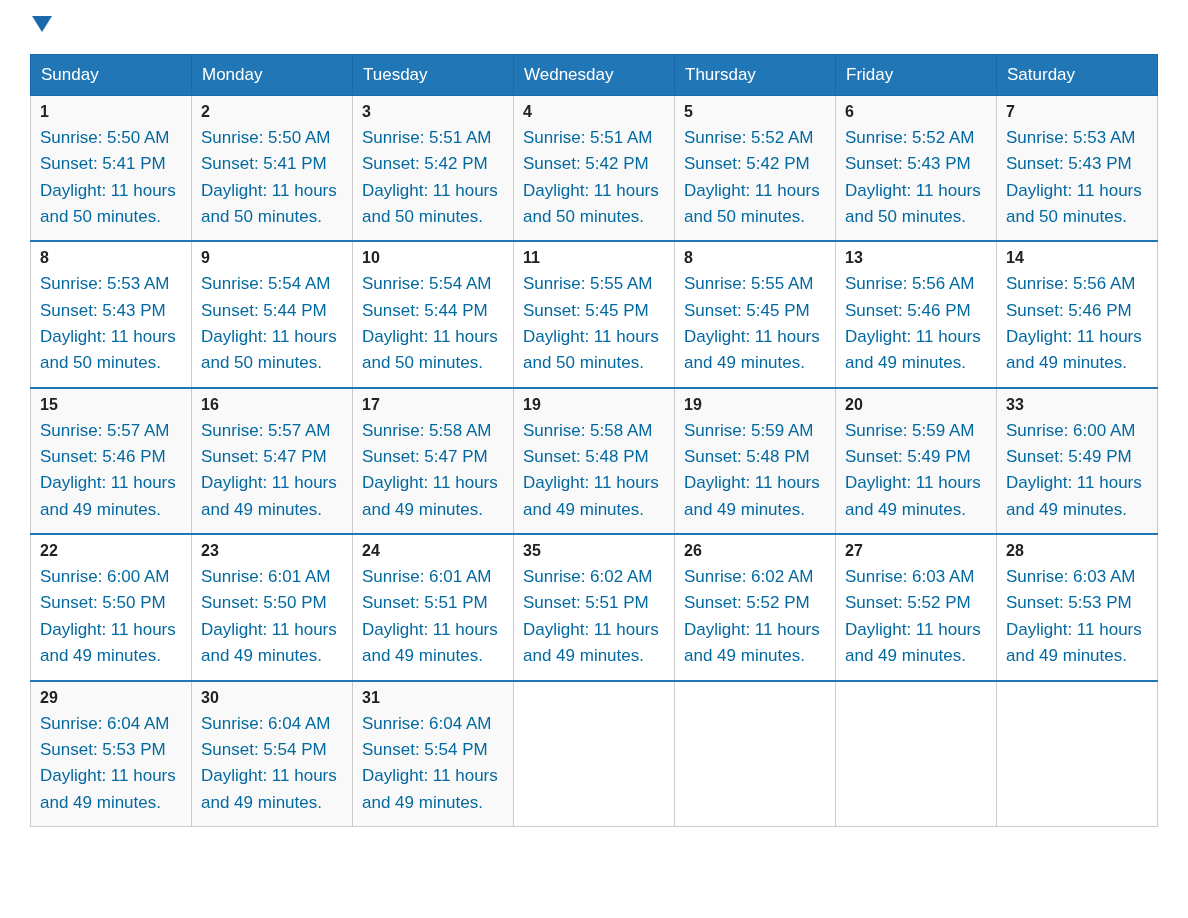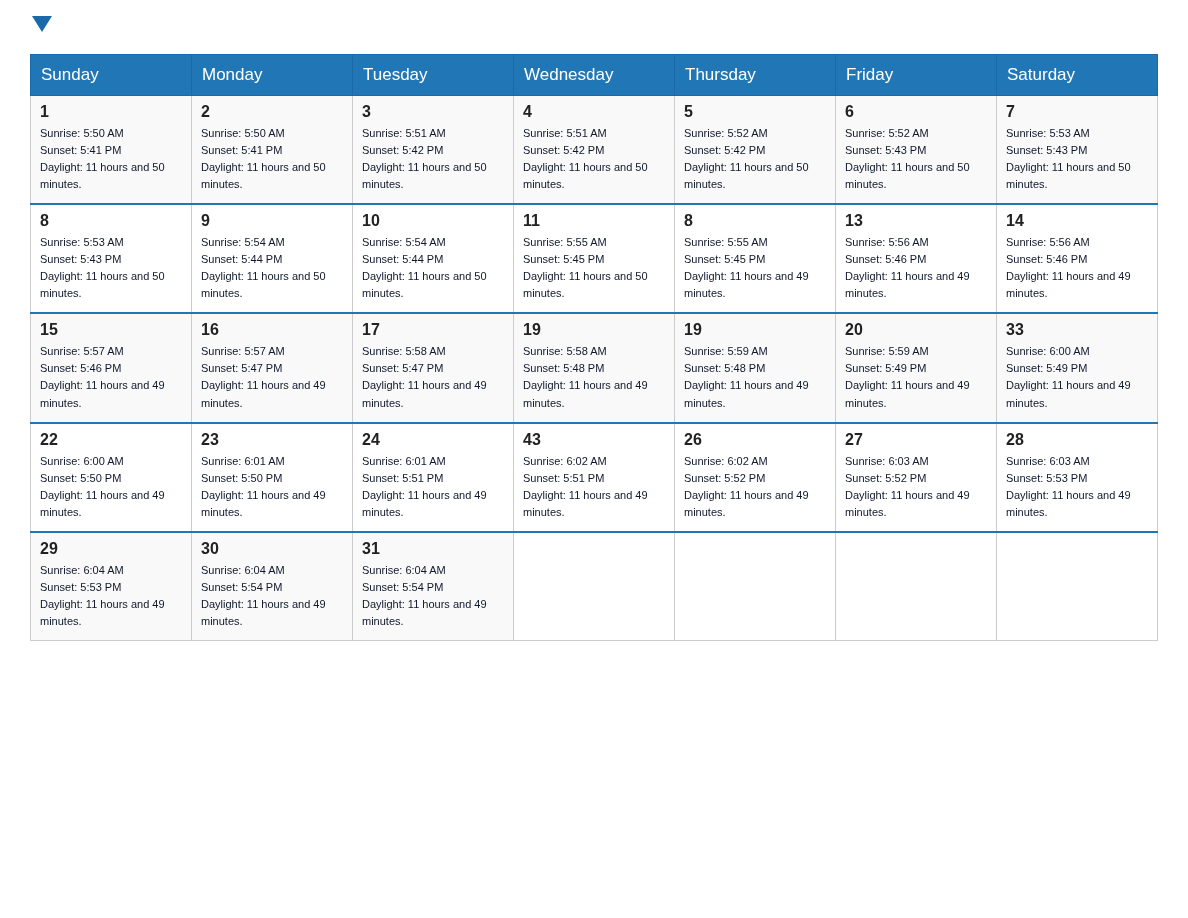--- a/index.html
+++ b/index.html
@@ -95,22 +95,22 @@
       background: #fff;
     }
     .day-num {
       font-size: 16px;
       font-weight: bold;
       color: #222;
       display: block;
       margin-bottom: 4px;
     }
     .day-info {
-      font-size: 11px;
-      color: #0f172a;
+      font-size: 17px;
+      color: #0369a1;
       line-height: 1.55;
     }
     .empty-cell {
       background: #fff !important;
     }
     .row-divider td {
       border-top: 2px solid #2177b5;
     }
   </style>
 </head>
@@ -242,21 +242,21 @@
         </td>
         <td>
           <span class="day-num">23</span>
           <div class="day-info">Sunrise: 6:01 AM<br>Sunset: 5:50 PM<br>Daylight: 11 hours and 49 minutes.</div>
         </td>
         <td>
           <span class="day-num">24</span>
           <div class="day-info">Sunrise: 6:01 AM<br>Sunset: 5:51 PM<br>Daylight: 11 hours and 49 minutes.</div>
         </td>
         <td>
-          <span class="day-num">43</span>
+          <span class="day-num">35</span>
           <div class="day-info">Sunrise: 6:02 AM<br>Sunset: 5:51 PM<br>Daylight: 11 hours and 49 minutes.</div>
         </td>
         <td>
           <span class="day-num">26</span>
           <div class="day-info">Sunrise: 6:02 AM<br>Sunset: 5:52 PM<br>Daylight: 11 hours and 49 minutes.</div>
         </td>
         <td>
           <span class="day-num">27</span>
           <div class="day-info">Sunrise: 6:03 AM<br>Sunset: 5:52 PM<br>Daylight: 11 hours and 49 minutes.</div>
         </td>

